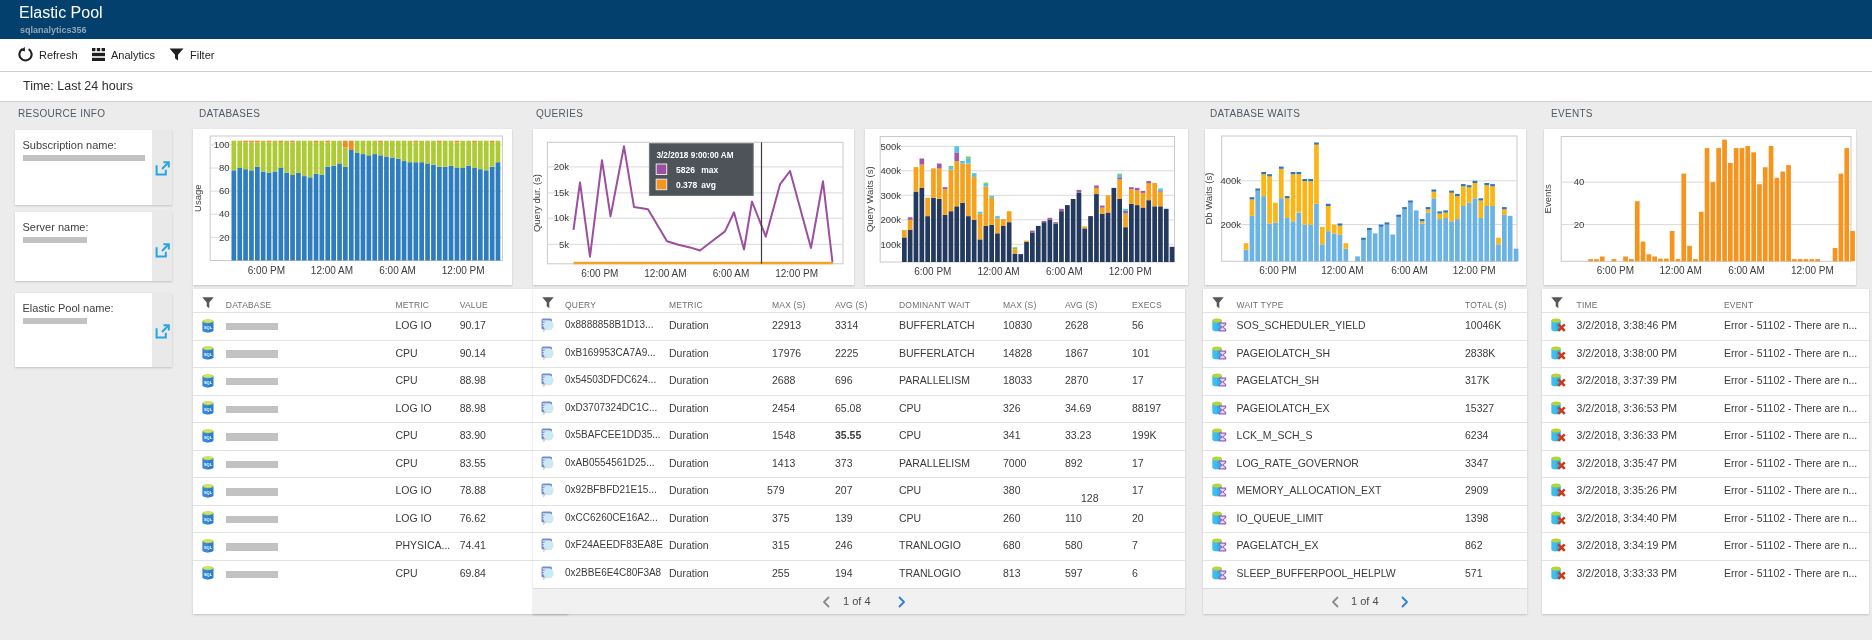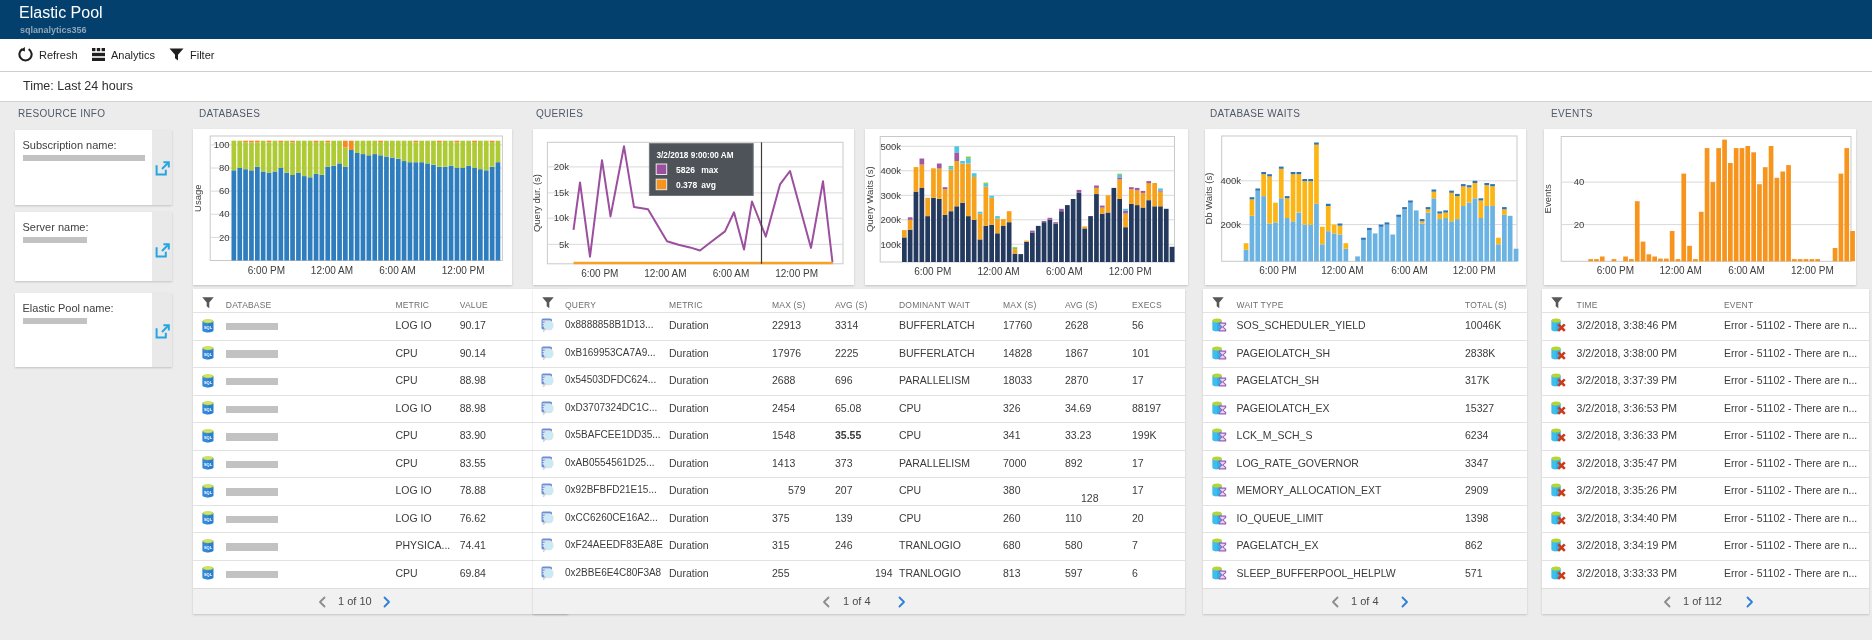--- a/index.html
+++ b/index.html
@@ -306,29 +306,20 @@
 <path d="M0.5,2.2 v9.2 a5.5,2.0 0 0 0 11,0 V2.2 Z" fill="#2b7fd0"></path>
 <path d="M0.5,2.2 v9.2 a5.5,2.0 0 0 0 5.5,2.0 V2.2 Z" fill="#3f93e2" opacity="0.5"></path>
 <ellipse cx="6" cy="2.2" rx="5.5" ry="2.0" fill="#b8d43a"></ellipse>
 <ellipse cx="6" cy="2.0" rx="4.2" ry="1.4" fill="#cfe06b"></ellipse>
 <text x="6" y="9.9" font-size="4" font-weight="bold" fill="#fff" text-anchor="middle" font-family="Liberation Sans">SQL</text>
 </svg>
 <div class="redact" style="left:32.8px;top:282.3px;width:52px;height:7.5px"></div>
 <div class="rowtext" style="left:202.4px;top:278.5px">CPU</div>
 <div class="rowtext" style="left:266.7px;top:278.5px">69.84</div>
 <div class="rowline" style="top:271.5px"></div>
-<div class="pag">
-      <svg style="position:absolute;left:124px;top:7px" width="11" height="12" viewBox="0 0 11 12">
-<path d="M7.5,1.5 L3,6 L7.5,10.5" fill="none" stroke="#8c8c8c" stroke-width="1.8" stroke-linecap="round" stroke-linejoin="round"></path>
-</svg>
-      <div class="pagtxt" style="left:145px">1 of 10</div>
-      <svg style="position:absolute;left:188px;top:7px" width="11" height="12" viewBox="0 0 11 12">
-<path d="M3.5,1.5 L8,6 L3.5,10.5" fill="none" stroke="#2f7fd8" stroke-width="1.8" stroke-linecap="round" stroke-linejoin="round"></path>
-</svg>
-    </div>
 </div>
 <div class="ptitle" style="left:536px;top:108px">QUERIES</div>
 <div class="card" style="left:533px;top:128.5px;width:321px;height:156px">
 <svg style="position:absolute;left:0px;top:0px" width="321" height="156" viewBox="0 0 321 156">
       <rect x="14.4" y="13.3" width="295.6" height="121.50000000000001" fill="none" stroke="#c9c9c9" stroke-width="1"></rect>
       <line x1="14.4" y1="37.9" x2="310" y2="37.9" stroke="#d9d9d9" stroke-width="1"></line>
       <text x="36.0" y="41.1" font-size="9.5" fill="#404040" text-anchor="end">20k</text>
       <line x1="14.4" y1="63.9" x2="310" y2="63.9" stroke="#d9d9d9" stroke-width="1"></line>
       <text x="36.0" y="67.1" font-size="9.5" fill="#404040" text-anchor="end">15k</text>
       <line x1="14.4" y1="89.2" x2="310" y2="89.2" stroke="#d9d9d9" stroke-width="1"></line>
@@ -509,21 +500,21 @@
 <rect x="1.6" y="4.8" width="4.6" height="1.2" fill="#e9f0fb"></rect>
 <rect x="1.6" y="7.2" width="4.6" height="1.2" fill="#e9f0fb"></rect>
 <circle cx="7.6" cy="7.4" r="4.4" fill="#c5ecfb" stroke="#e0e3e6" stroke-width="1.4"></circle>
 <line x1="4.4" y1="10.8" x2="2.6" y2="13.2" stroke="#cfd3d6" stroke-width="1.6" stroke-linecap="round"></line>
 </svg>
 <div class="rowtext" style="left:32px;top:30.5px;font-size:10px;">0x8888858B1D13...</div>
 <div class="rowtext" style="left:136px;top:30.5px;">Duration</div>
 <div class="rowtext" style="left:239px;top:30.5px;">22913</div>
 <div class="rowtext" style="left:302px;top:30.5px;">3314</div>
 <div class="rowtext" style="left:366px;top:30.5px;">BUFFERLATCH</div>
-<div class="rowtext" style="left:470px;top:30.5px;">17760</div>
+<div class="rowtext" style="left:470px;top:30.5px;">10830</div>
 <div class="rowtext" style="left:532px;top:30.5px;">2628</div>
 <div class="rowtext" style="left:599px;top:30.5px;">56</div>
 <svg style="position:absolute;left:8px;top:57.05px" width="13" height="15" viewBox="0 0 13 15">
 <rect x="0.5" y="0.5" width="10.5" height="11" rx="1.6" fill="#6b8ed4"></rect>
 <rect x="1.6" y="2.4" width="4.6" height="1.2" fill="#e9f0fb"></rect>
 <rect x="1.6" y="4.8" width="4.6" height="1.2" fill="#e9f0fb"></rect>
 <rect x="1.6" y="7.2" width="4.6" height="1.2" fill="#e9f0fb"></rect>
 <circle cx="7.6" cy="7.4" r="4.4" fill="#c5ecfb" stroke="#e0e3e6" stroke-width="1.4"></circle>
 <line x1="4.4" y1="10.8" x2="2.6" y2="13.2" stroke="#cfd3d6" stroke-width="1.6" stroke-linecap="round"></line>
 </svg>
@@ -607,21 +598,21 @@
 <svg style="position:absolute;left:8px;top:194.8px" width="13" height="15" viewBox="0 0 13 15">
 <rect x="0.5" y="0.5" width="10.5" height="11" rx="1.6" fill="#6b8ed4"></rect>
 <rect x="1.6" y="2.4" width="4.6" height="1.2" fill="#e9f0fb"></rect>
 <rect x="1.6" y="4.8" width="4.6" height="1.2" fill="#e9f0fb"></rect>
 <rect x="1.6" y="7.2" width="4.6" height="1.2" fill="#e9f0fb"></rect>
 <circle cx="7.6" cy="7.4" r="4.4" fill="#c5ecfb" stroke="#e0e3e6" stroke-width="1.4"></circle>
 <line x1="4.4" y1="10.8" x2="2.6" y2="13.2" stroke="#cfd3d6" stroke-width="1.6" stroke-linecap="round"></line>
 </svg>
 <div class="rowtext" style="left:32px;top:195.8px;font-size:10px;">0x92BFBFD21E15...</div>
 <div class="rowtext" style="left:136px;top:195.8px;">Duration</div>
-<div class="rowtext" style="left:255px;top:195.8px;">579</div>
+<div class="rowtext" style="left:234px;top:195.8px;">579</div>
 <div class="rowtext" style="left:302px;top:195.8px;">207</div>
 <div class="rowtext" style="left:366px;top:195.8px;">CPU</div>
 <div class="rowtext" style="left:470px;top:195.8px;">380</div>
 <div class="rowtext" style="left:548px;top:195.8px;margin-top:8px;">128</div>
 <div class="rowtext" style="left:599px;top:195.8px;">17</div>
 <div class="rowline" style="top:188.8px"></div>
 <svg style="position:absolute;left:8px;top:222.35px" width="13" height="15" viewBox="0 0 13 15">
 <rect x="0.5" y="0.5" width="10.5" height="11" rx="1.6" fill="#6b8ed4"></rect>
 <rect x="1.6" y="2.4" width="4.6" height="1.2" fill="#e9f0fb"></rect>
 <rect x="1.6" y="4.8" width="4.6" height="1.2" fill="#e9f0fb"></rect>
@@ -659,21 +650,21 @@
 <rect x="0.5" y="0.5" width="10.5" height="11" rx="1.6" fill="#6b8ed4"></rect>
 <rect x="1.6" y="2.4" width="4.6" height="1.2" fill="#e9f0fb"></rect>
 <rect x="1.6" y="4.8" width="4.6" height="1.2" fill="#e9f0fb"></rect>
 <rect x="1.6" y="7.2" width="4.6" height="1.2" fill="#e9f0fb"></rect>
 <circle cx="7.6" cy="7.4" r="4.4" fill="#c5ecfb" stroke="#e0e3e6" stroke-width="1.4"></circle>
 <line x1="4.4" y1="10.8" x2="2.6" y2="13.2" stroke="#cfd3d6" stroke-width="1.6" stroke-linecap="round"></line>
 </svg>
 <div class="rowtext" style="left:32px;top:278.5px;font-size:10px;">0x2BBE6E4C80F3A8</div>
 <div class="rowtext" style="left:136px;top:278.5px;">Duration</div>
 <div class="rowtext" style="left:239px;top:278.5px;">255</div>
-<div class="rowtext" style="left:302px;top:278.5px;margin-left:40px;">194</div>
+<div class="rowtext" style="left:302px;top:278.5px;">194</div>
 <div class="rowtext" style="left:366px;top:278.5px;">TRANLOGIO</div>
 <div class="rowtext" style="left:470px;top:278.5px;">813</div>
 <div class="rowtext" style="left:532px;top:278.5px;">597</div>
 <div class="rowtext" style="left:599px;top:278.5px;">6</div>
 <div class="rowline" style="top:271.5px"></div>
 <div class="pag">
       <svg style="position:absolute;left:288px;top:7px" width="11" height="12" viewBox="0 0 11 12">
 <path d="M7.5,1.5 L3,6 L7.5,10.5" fill="none" stroke="#8c8c8c" stroke-width="1.8" stroke-linecap="round" stroke-linejoin="round"></path>
 </svg>
       <div class="pagtxt" style="left:310px">1 of 4</div>
@@ -1082,21 +1073,12 @@
 <div class="rowline" style="top:243.9px"></div>
 <svg style="position:absolute;left:9px;top:277.45000000000005px" width="15" height="15" viewBox="0 0 15 15">
 <path d="M0.5,2.4 v8.8 a4.6,2.0 0 0 0 9.2,0 V2.4 Z" fill="#29b5ea"></path>
 <path d="M0.5,2.4 v8.8 a4.6,2.0 0 0 0 4.6,2.0 V2.4 Z" fill="#55c6f0" opacity="0.5"></path>
 <ellipse cx="5.1" cy="2.4" rx="4.6" ry="2.0" fill="#b6d433"></ellipse>
 <path d="M6.3,7.2 l1.8,-1.8 2.4,2.4 2.4,-2.4 1.8,1.8 -2.4,2.4 2.4,2.4 -1.8,1.8 -2.4,-2.4 -2.4,2.4 -1.8,-1.8 2.4,-2.4 Z" fill="#ca3b1d"></path>
 </svg>
 <div class="rowtext" style="left:34.6px;top:278.5px">3/2/2018, 3:33:33 PM</div>
 <div class="rowtext" style="left:182px;top:278.5px">Error - 51102 - There are n...</div>
 <div class="rowline" style="top:271.5px"></div>
-<div class="pag">
-      <svg style="position:absolute;left:120px;top:7px" width="11" height="12" viewBox="0 0 11 12">
-<path d="M7.5,1.5 L3,6 L7.5,10.5" fill="none" stroke="#8c8c8c" stroke-width="1.8" stroke-linecap="round" stroke-linejoin="round"></path>
-</svg>
-      <div class="pagtxt" style="left:141px">1 of 112</div>
-      <svg style="position:absolute;left:202px;top:7px" width="11" height="12" viewBox="0 0 11 12">
-<path d="M3.5,1.5 L8,6 L3.5,10.5" fill="none" stroke="#2f7fd8" stroke-width="1.8" stroke-linecap="round" stroke-linejoin="round"></path>
-</svg>
-    </div>
 </div>
 </body></html>

